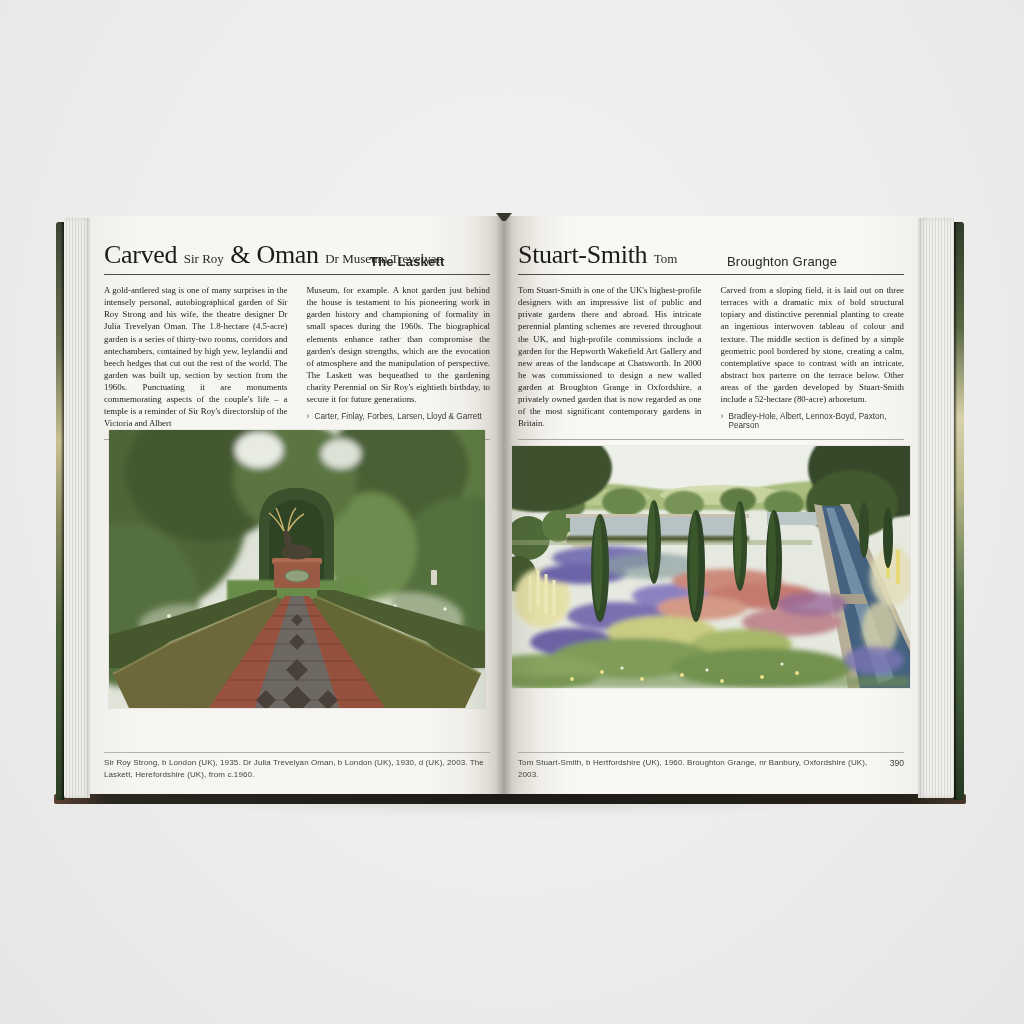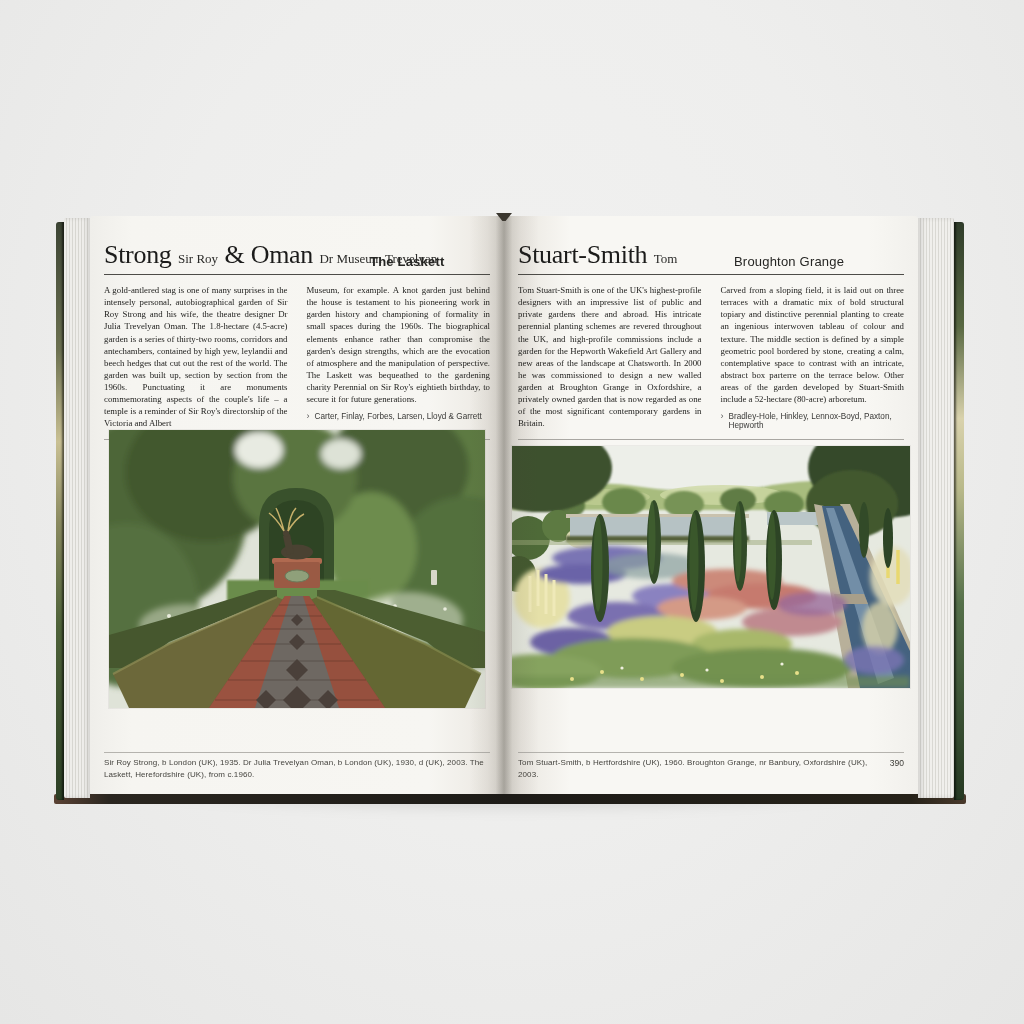--- a/index.html
+++ b/index.html
@@ -79,21 +79,21 @@
     font-family:"Liberation Serif",serif;font-size:26px;color:#1b1b1a;
     letter-spacing:-0.3px;
   }
   .givenname{
     font-family:"Liberation Serif",serif;font-size:13px;color:#2a2a28;margin:17px 2px;
   }
   .garden-name{
     position:absolute;bottom:3px;font-size:13px;color:#262624;letter-spacing:0.2px;
   }
   .page.left .garden-name{left:266px;font-weight:bold;}
-  .page.right .garden-name{left:216px;}
+  .page.right .garden-name{left:209px;}
   .header-rule{border:0;border-top:1.6px solid #4d4c48;margin:2px 0 0 0;}
 
   
   .columns{display:flex;gap:19px;margin-top:9px;}
   .col{flex:1;min-width:0;}
   .body-text{
     margin:0;font-family:"Liberation Serif",serif;font-size:8.8px;line-height:1.38;
     color:#232321;text-align:justify;
   }
   .crossref{margin:6px 0 0 0;font-size:8.2px;color:#3a3a38;display:flex;gap:5px;align-items:baseline;}
@@ -128,21 +128,21 @@
     <div class="cover-edge right"></div>
     <div class="fore-edge left"></div>
     <div class="fore-edge right"></div>
 
     <div class="spread">
       <div class="gutter-shadow"></div>
       <div class="gutter-notch"></div>
 
       <section class="page left">
         <header class="entry-header">
-          <span class="surname">Strong</span>
+          <span class="surname">Carved</span>
           <span class="givenname">Sir Roy</span>
           <span class="surname">&amp; Oman</span>
           <span class="givenname">Dr Museum Trevelyan</span>
           <span class="garden-name">The Laskett</span>
         </header>
         <hr class="header-rule">
 
         <div class="columns">
           <div class="col">
             <p class="body-text">A gold-antlered stag is one of many surprises in the intensely personal, autobiographical garden of Sir Roy Strong and his wife, the theatre designer Dr Julia Trevelyan Oman. The 1.8-hectare (4.5-acre) garden is a series of thirty-two rooms, corridors and antechambers, contained by high yew, leylandii and beech hedges that cut out the rest of the world. The garden was built up, section by section from the 1960s. Punctuating it are monuments commemorating aspects of the couple's life – a temple is a reminder of Sir Roy's directorship of the Victoria and Albert</p>
@@ -268,21 +268,21 @@
         <hr class="header-rule">
 
         <div class="columns">
           <div class="col">
             <p class="body-text">Tom Stuart-Smith is one of the UK's highest-profile designers with an impressive list of public and private gardens there and abroad. His intricate perennial planting schemes are revered throughout the UK, and high-profile commissions include a garden for the Hepworth Wakefield Art Gallery and new areas of the landscape at Chatsworth. In 2000 he was commissioned to design a new walled garden at Broughton Grange in Oxfordshire, a privately owned garden that is now regarded as one of the most significant contemporary gardens in Britain.</p>
           </div>
           <div class="col">
             <p class="body-text">Carved from a sloping field, it is laid out on three terraces with a dramatic mix of bold structural topiary and distinctive perennial planting to create an ingenious interwoven tableau of colour and texture. The middle section is defined by a simple geometric pool bordered by stone, creating a calm, contemplative space to contrast with an intricate, abstract box parterre on the terrace below. Other areas of the garden developed by Stuart-Smith include a 52-hectare (80-acre) arboretum.</p>
             <p class="crossref">
               <span class="arrow">›</span>
-              <span>Bradley-Hole, Hinkley, Lennox-Boyd, Paxton, Hepworth</span>
+              <span>Bradley-Hole, Albert, Lennox-Boyd, Paxton, Pearson</span>
             </p>
           </div>
         </div>
         <hr class="text-rule">
 
         <figure class="photo">
           <svg viewBox="0 0 398 242" preserveAspectRatio="none">
             <defs>
               <filter id="rb1" x="-20%" y="-20%" width="140%" height="140%">
                   <feGaussianBlur stdDeviation="1.2"></feGaussianBlur>

